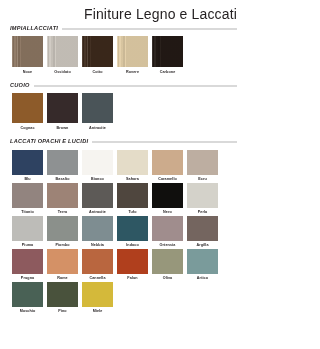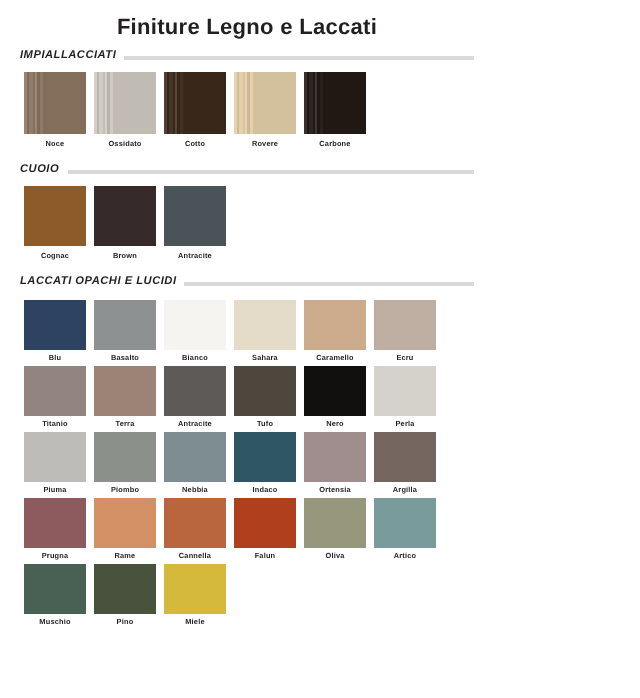--- a/index.html
+++ b/index.html
@@ -15,23 +15,23 @@
   }
   .page {
     position: relative;
     width: 247px;
     height: 349px;
     background: #ffffff;
     box-sizing: border-box;
     padding: 0 10px;
   }
   .page-title {
-    text-align: center;
-    font-size: 11px;
-    font-weight: bold;
+    text-align: right;
+    font-size: 14px;
+    font-weight: normal;
     color: #231f20;
     letter-spacing: 0.15px;
     padding-top: 9px;
     padding-bottom: 0px;
     line-height: 11px;
   }
   .section {
     margin-top: 5px;
   }
   .section-header {

